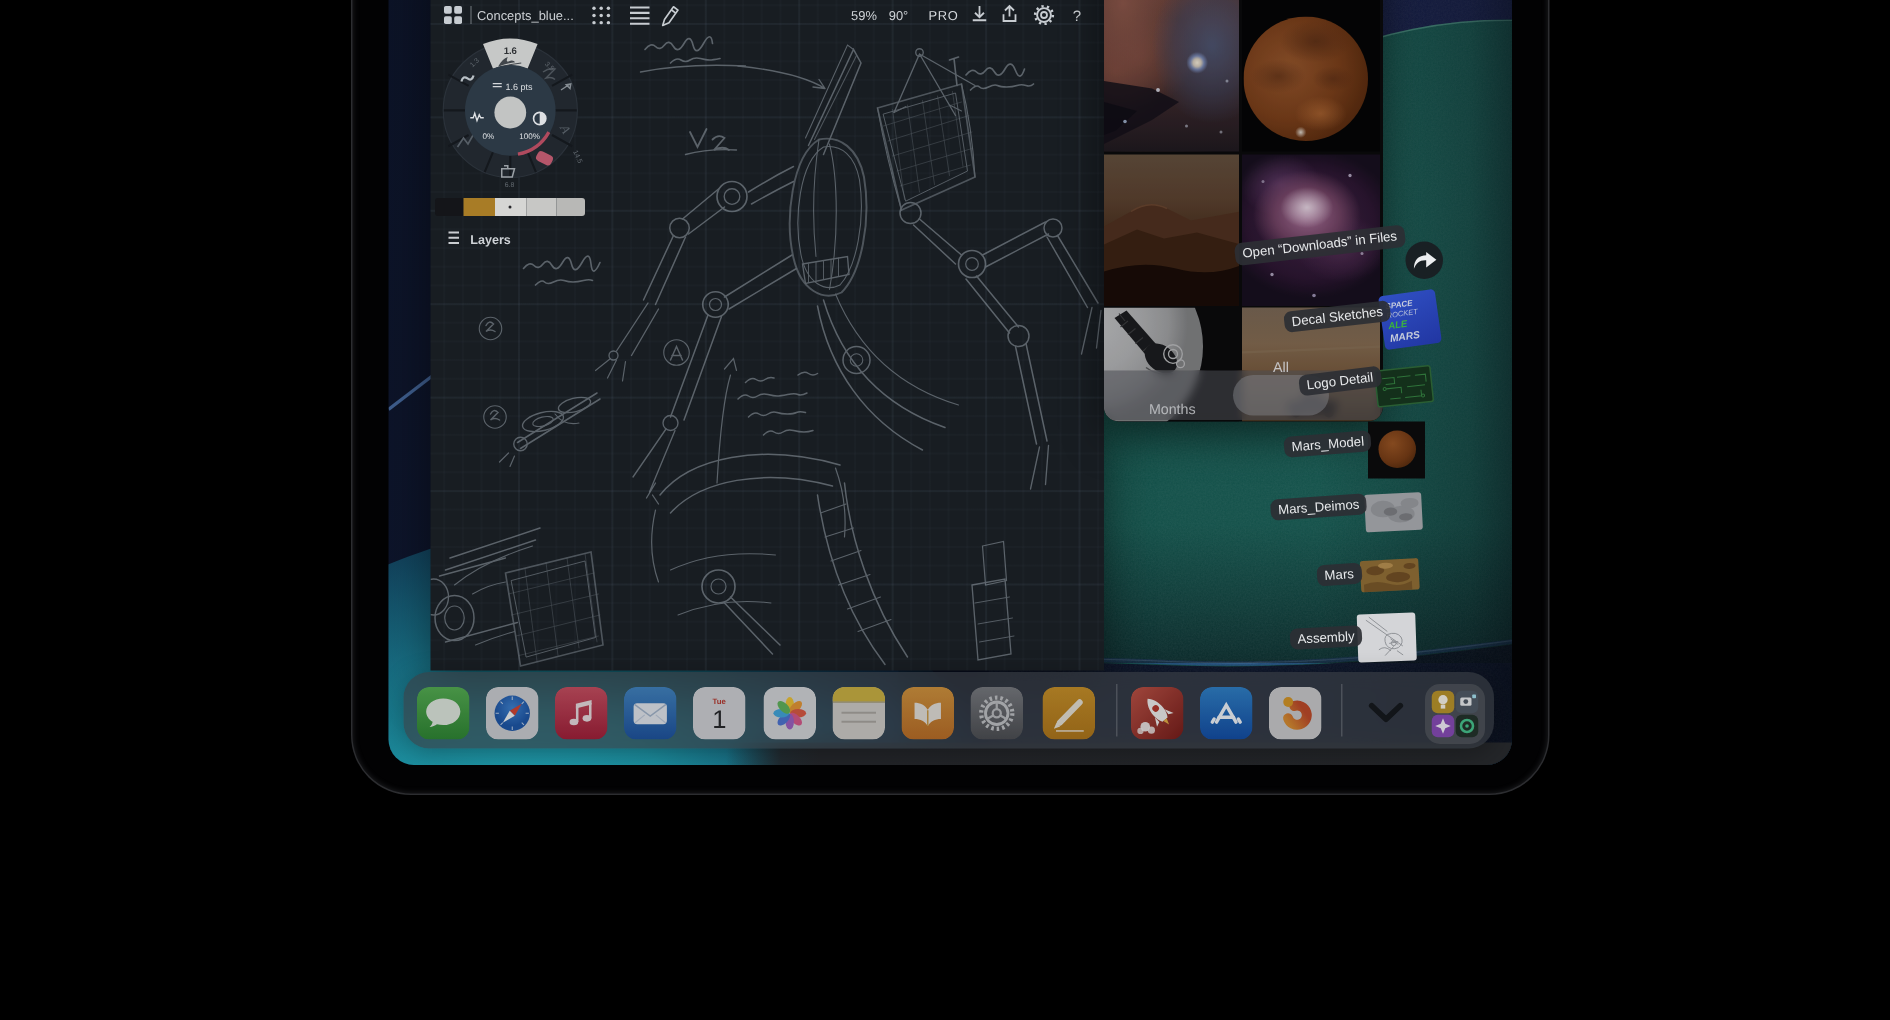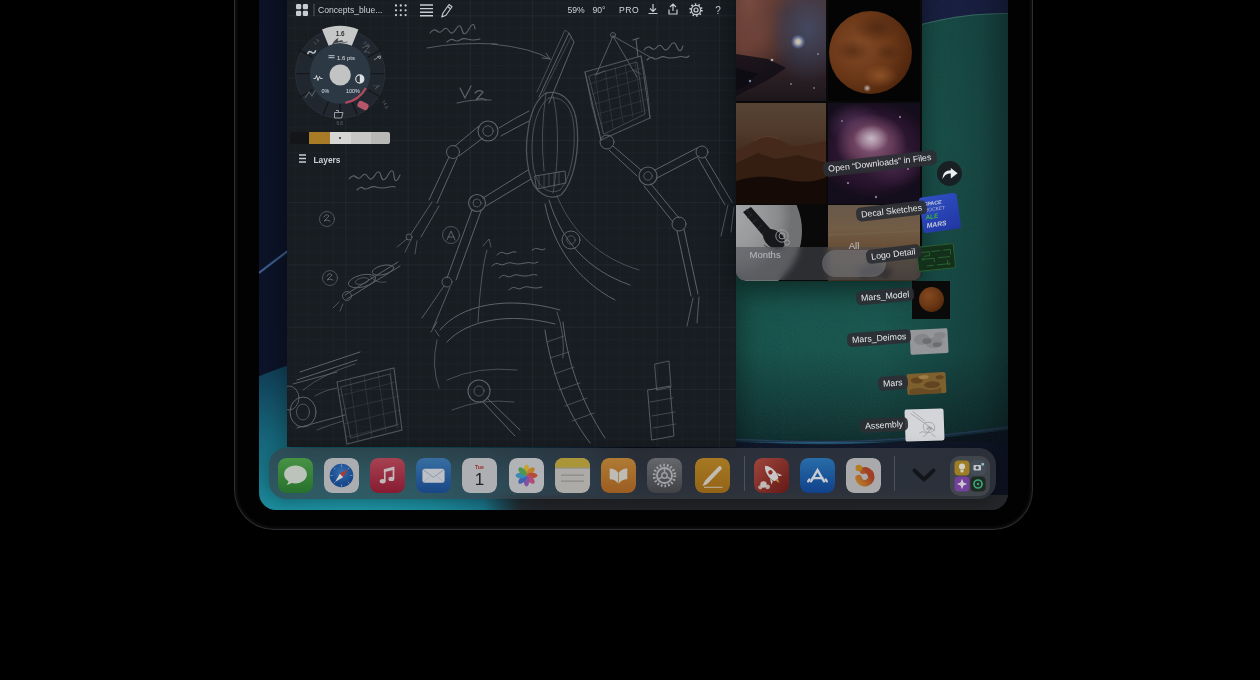--- a/index.html
+++ b/index.html
@@ -385,21 +385,21 @@
         <path d="M0,30 L93,26" stroke="#8a7258" stroke-width="1.5" opacity=".7"></path>
         <path d="M30,62 h8 l2,-5 h12 l3,5 h9 l-2,8 q-16,4 -32,0 Z" fill="#1c1410"></path>
         <path d="M40,54 l3,-8 l5,1 l-2,7 Z" fill="#241a12"></path>
         <circle cx="36" cy="70" r="3.4" fill="#140e0a"></circle>
           <circle cx="58" cy="70" r="3.4" fill="#140e0a"></circle>
       </svg>
     </div>
 
     <div style="position:absolute;left:0;top:287.4px;width:186.3px;height:33px;background:rgba(88,90,96,.55);-webkit-backdrop-filter:blur(3px);backdrop-filter:blur(3px);"></div>
     <div style="position:absolute;left:86.5px;top:290px;width:64px;height:27px;border-radius:13.5px;background:rgba(148,150,156,.5);"></div>
-    <div style="position:absolute;left:14px;top:289px;width:64px;text-align:left;font-size:9.5px;color:rgba(228,230,234,.85);">Months</div>
+    <div style="position:absolute;left:14px;top:308px;width:64px;text-align:center;font-size:9.5px;color:rgba(228,230,234,.85);">Months</div>
     <div style="position:absolute;left:86.5px;top:280px;width:64px;text-align:center;font-size:9.5px;color:rgba(240,241,245,.9);">All</div>
   </div>
 
   <div class="thumb" style="left:662px;top:235px;width:38px;height:36px;border-radius:3px;transform:rotate(-8deg);background:linear-gradient(160deg,#3050c4,#2136a2)">
     <svg width="38" height="36" viewBox="0 0 38 36" style="position:absolute">
       <text x="4" y="9" font-size="5.4" fill="#c9cedd" font-family="Liberation Sans" font-weight="bold" font-style="italic">SPACE</text>
       <text x="4" y="15" font-size="5" fill="#b4bdd8" font-family="Liberation Sans" font-style="italic">ROCKET</text>
       <text x="4" y="22.5" font-size="6.4" fill="#3bb43c" font-family="Liberation Sans" font-weight="bold" font-style="italic">ALE</text>
       <text x="4" y="31" font-size="6.8" fill="#c4cada" font-family="Liberation Sans" font-weight="bold" font-style="italic">MARS</text>
     </svg>

